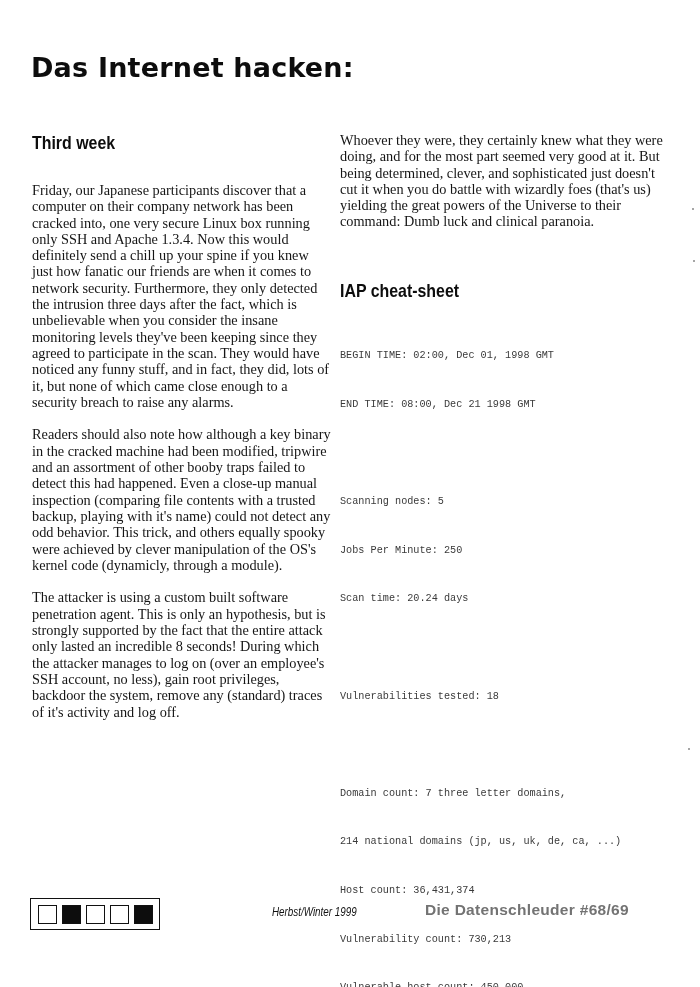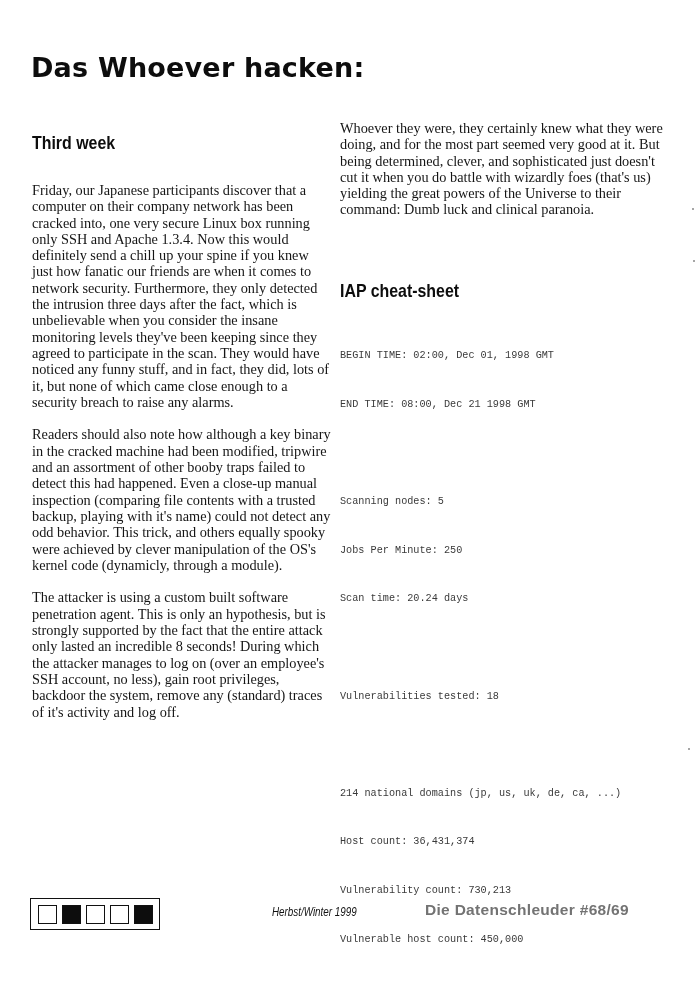--- a/index.html
+++ b/index.html
@@ -129,47 +129,48 @@
       position: absolute;
       width: 2px;
       height: 2px;
       background: #888;
       border-radius: 1px;
     }
   </style>
 </head>
 <body>
 
-<h1 class="page-title">Das Whoever hacken:</h1>
+<h1 class="page-title">Das Internet hacken:</h1>
 
 <div class="col col-left">
   <h2 class="section-heading" style="top:132px;left:0;">Third week</h2>
   <div class="prose" style="top:182px;">
     <p>Friday, our Japanese participants discover that a computer on their company network has been cracked into, one very secure Linux box running only SSH and Apache 1.3.4. Now this would definitely send a chill up your spine if you knew just how fanatic our friends are when it comes to network security. Furthermore, they only detected the intrusion three days after the fact, which is unbelievable when you consider the insane monitoring levels they've been keeping since they agreed to participate in the scan. They would have noticed any funny stuff, and in fact, they did, lots of it, but none of which came close enough to a security breach to raise any alarms.</p>
     <p>Readers should also note how although a key binary in the cracked machine had been modified, tripwire and an assortment of other booby traps failed to detect this had happened. Even a close-up manual inspection (comparing file contents with a trusted backup, playing with it's name) could not detect any odd behavior. This trick, and others equally spooky were achieved by clever manipulation of the OS's kernel code (dynamicly, through a module).</p>
     <p>The attacker is using a custom built software penetration agent. This is only an hypothesis, but is strongly supported by the fact that the entire attack only lasted an incredible 8 seconds! During which the attacker manages to log on (over an employee's SSH account, no less), gain root privileges, backdoor the system, remove any (standard) traces of it's activity and log off.</p>
   </div>
 </div>
 
 <div class="col col-right">
-  <div class="prose" style="top:120px;width:330px;">
+  <div class="prose" style="top:132px;width:330px;">
     <p>Whoever they were, they certainly knew what they were doing, and for the most part seemed very good at it. But being determined, clever, and sophisticated just doesn't cut it when you do battle with wizardly foes (that's us) yielding the great powers of the Universe to their command: Dumb luck and clinical paranoia.</p>
   </div>
   <h2 class="section-heading" style="top:280px;left:0;">IAP cheat-sheet</h2>
 
   <div class="mono" style="top:316px;">
     <div>BEGIN TIME: 02:00, Dec 01, 1998 GMT</div>
     <div>END TIME: 08:00, Dec 21 1998 GMT</div>
     <div class="gap"></div>
     <div>Scanning nodes: 5</div>
     <div>Jobs Per Minute: 250</div>
     <div>Scan time: 20.24 days</div>
     <div class="gap"></div>
     <div>Vulnerabilities tested: 18</div>
     <div class="gap"></div>
+    <div>Domain count: 7 three letter domains,</div>
     <div>214 national domains (jp, us, uk, de, ca, ...)</div>
     <div>Host count: 36,431,374</div>
     <div>Vulnerability count: 730,213</div>
     <div>Vulnerable host count: 450,000</div>
     
     
     
 
     
     

